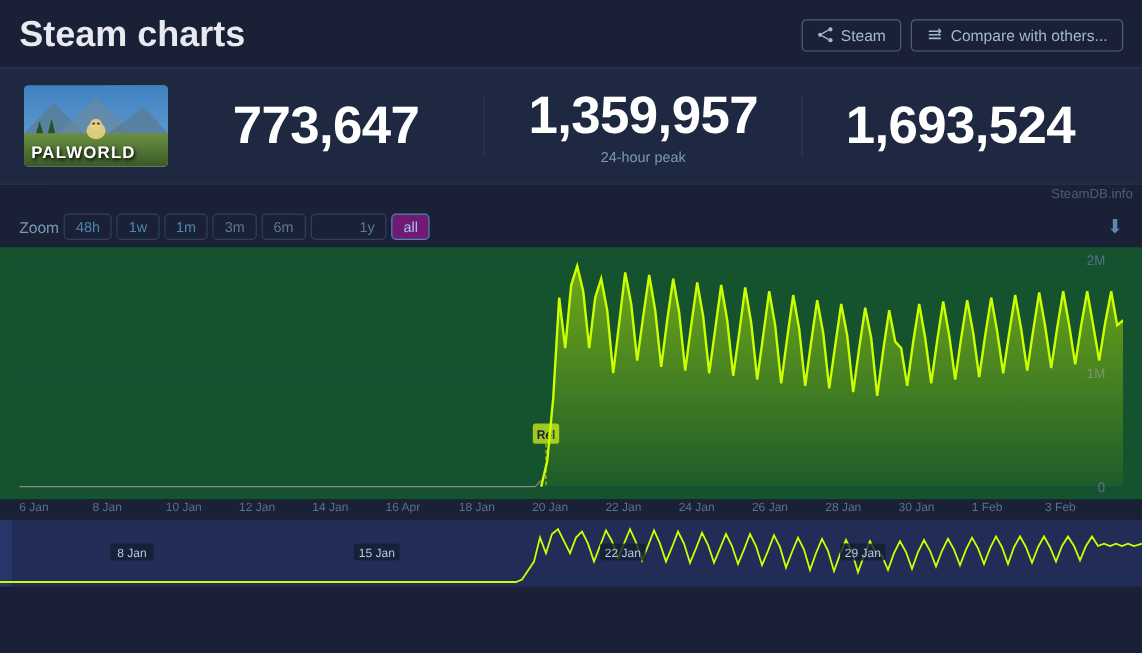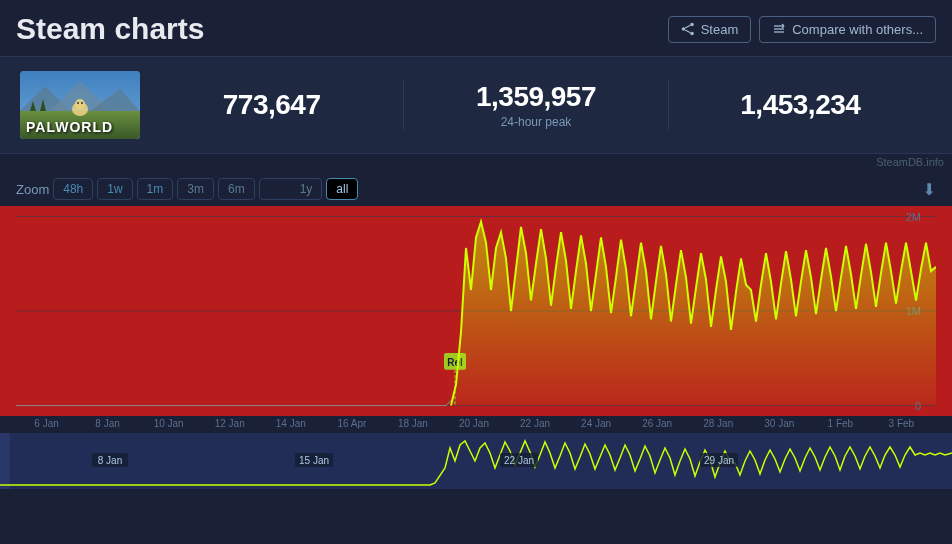--- a/index.html
+++ b/index.html
@@ -74,21 +74,21 @@
       font-weight: 700;
       text-shadow: 1px 1px 3px #000;
       letter-spacing: 1px;
     }
     .stat-item {
       flex: 1;
       text-align: center;
       padding: 0 10px;
     }
     .stat-value {
-      font-size: 28px;
+      font-size: 44px;
       font-weight: 700;
       color: #ffffff;
       letter-spacing: -0.5px;
     }
     .stat-label {
       font-size: 12px;
       color: #7a9ab8;
       margin-top: 2px;
     }
     .stat-divider {
@@ -126,54 +126,54 @@
     .zoom-btn {
       background: transparent;
       border: 1px solid #2e4060;
       color: #4a8ab0;
       padding: 3px 9px;
       border-radius: 4px;
       font-size: 12px;
       cursor: pointer;
     }
     .zoom-btn.active {
-      background: #000000;
+      background: #701a75;
       border-color: #4a8ab0;
       color: #a0c8e8;
     }
     .download-icon {
       color: #5a8ab0;
       font-size: 16px;
       cursor: pointer;
     }
 
     
     .chart-area {
-      background: #b91c1c;
+      background: #14532d;
       position: relative;
       height: 210px;
       padding: 0 16px 0 16px;
     }
     .chart-svg {
       width: 100%;
       height: 100%;
     }
 
     
     .x-axis {
       display: flex;
       justify-content: space-between;
       padding: 2px 20px 2px 16px;
       background: #1a2035;
     }
     .x-label {
       font-size: 10px;
       color: #5a7090;
       flex: 1;
-      text-align: center;
+      text-align: left;
     }
 
     
     .mini-chart-area {
       background: #1e2840;
       height: 56px;
       position: relative;
       margin-top: 2px;
       overflow: hidden;
     }
@@ -246,21 +246,21 @@
   <div class="stat-divider"></div>
 
   <div class="stat-item">
     <div class="stat-value">1,359,957</div>
     <div class="stat-label">24-hour peak</div>
   </div>
 
   <div class="stat-divider"></div>
 
   <div class="stat-item">
-    <div class="stat-value">1,453,234</div>
+    <div class="stat-value">1,693,524</div>
   </div>
 </div>
 
 <div class="steamdb-credit">
   <span>SteamDB.info</span>
 </div>
 
 <div class="chart-controls">
   <div style="display:flex;align-items:center;">
     <span class="zoom-label">Zoom</span>

